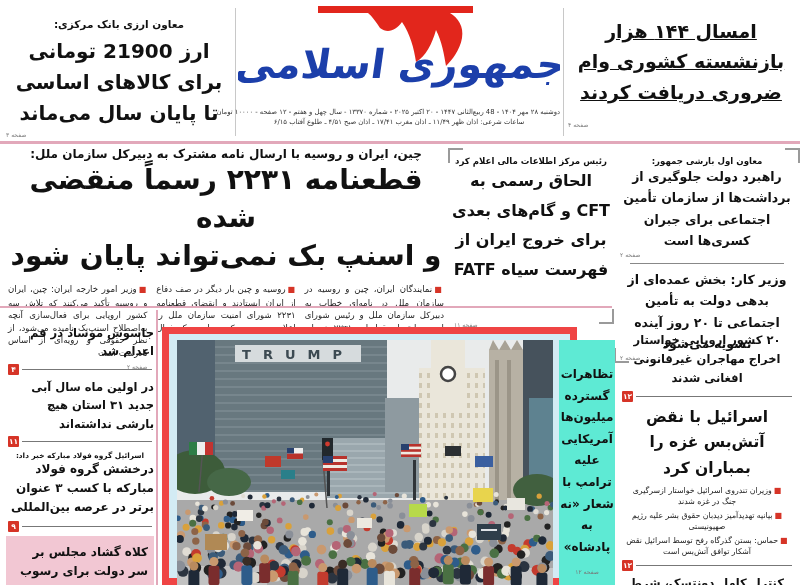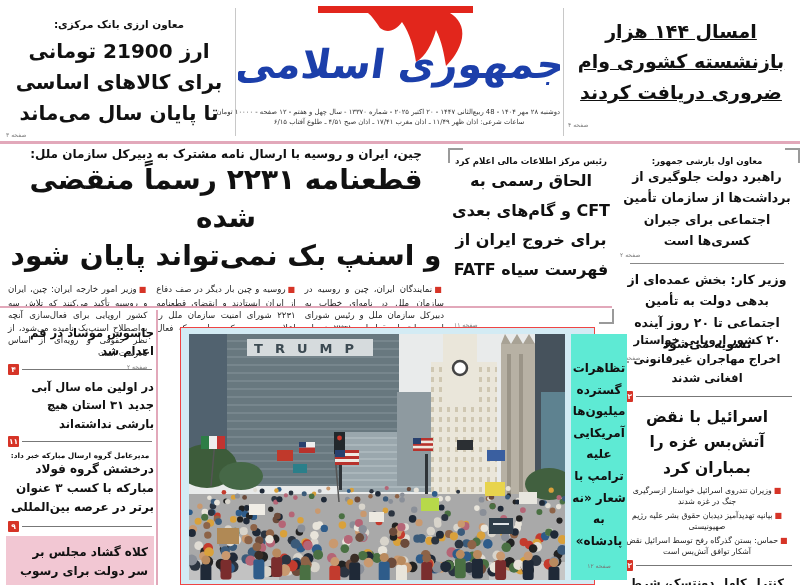--- a/index.html
+++ b/index.html
@@ -49,21 +49,21 @@
   #right-col{left:620px;top:331px;width:174px;}
   #right-col .item-hl{font-size:11.5px;font-weight:bold;line-height:1.65;text-align:center;}
   #right-col .big{font-size:15.5px;}
   #right-col .sub{font-size:7.8px;line-height:11px;text-align:center;color:#222;margin:3px 6px;}
   
   #left-col{left:6px;top:310px;width:148px;}
   #left-col .item-hl{font-size:11.5px;font-weight:bold;line-height:1.6;text-align:right;}
   #left-col .kicker2{font-size:7.4px;font-weight:bold;text-align:center;margin-top:4px;}
   #pink-item{background:#f2c7d3;padding:7px 6px;margin-top:4px;}
   
-  #photo-panel{left:180px;top:327px;width:415px;height:258px;background:#d3ebf4;border:1px solid #ef4444;box-sizing:border-box;}
+  #photo-panel{left:162px;top:327px;width:415px;height:258px;background:#d3ebf4;border:7px solid #ef4444;box-sizing:border-box;}
   #photo-frame{position:absolute;left:8px;top:6px;width:376px;height:246px;background:#fff;}
   #caption-zone{position:absolute;left:390px;top:6px;width:56px;height:246px;background:#5eead4;}
   #caption-zone .cap{font-size:12px;font-weight:bold;line-height:1.8;text-align:center;margin-top:24px;}
   #caption-zone .tiny{display:block;text-align:center;margin-top:10px;}
 </style>
 </head>
 <body>
 
 <div class="page">
 
@@ -167,21 +167,21 @@
         </div>
     </div>
     <div>
       <div class="item-hl">در اولین ماه سال آبی جدید ۳۱ استان هیچ بارشی نداشته‌اند</div>
       <div class="rule-row">
           <span class="rule"></span>
           <span class="badge">۱۱</span>
         </div>
     </div>
     <div>
-      <div class="kicker2">مدیرعامل گروه ارسال مبارکه خبر داد:</div>
+      <div class="kicker2">اسرائیل گروه فولاد مبارکه خبر داد:</div>
       <div class="item-hl" style="font-size:12px;">درخشش گروه فولاد مبارکه با کسب ۳ عنوان برتر در عرصه بین‌المللی</div>
       <div class="rule-row">
           <span class="rule"></span>
           <span class="badge">۹</span>
         </div>
     </div>
     <div id="pink-item">
       <div class="item-hl" style="font-size:12px;">کلاه گشاد مجلس بر سر دولت برای رسوب افغانها در ایران</div>
     </div>
 

